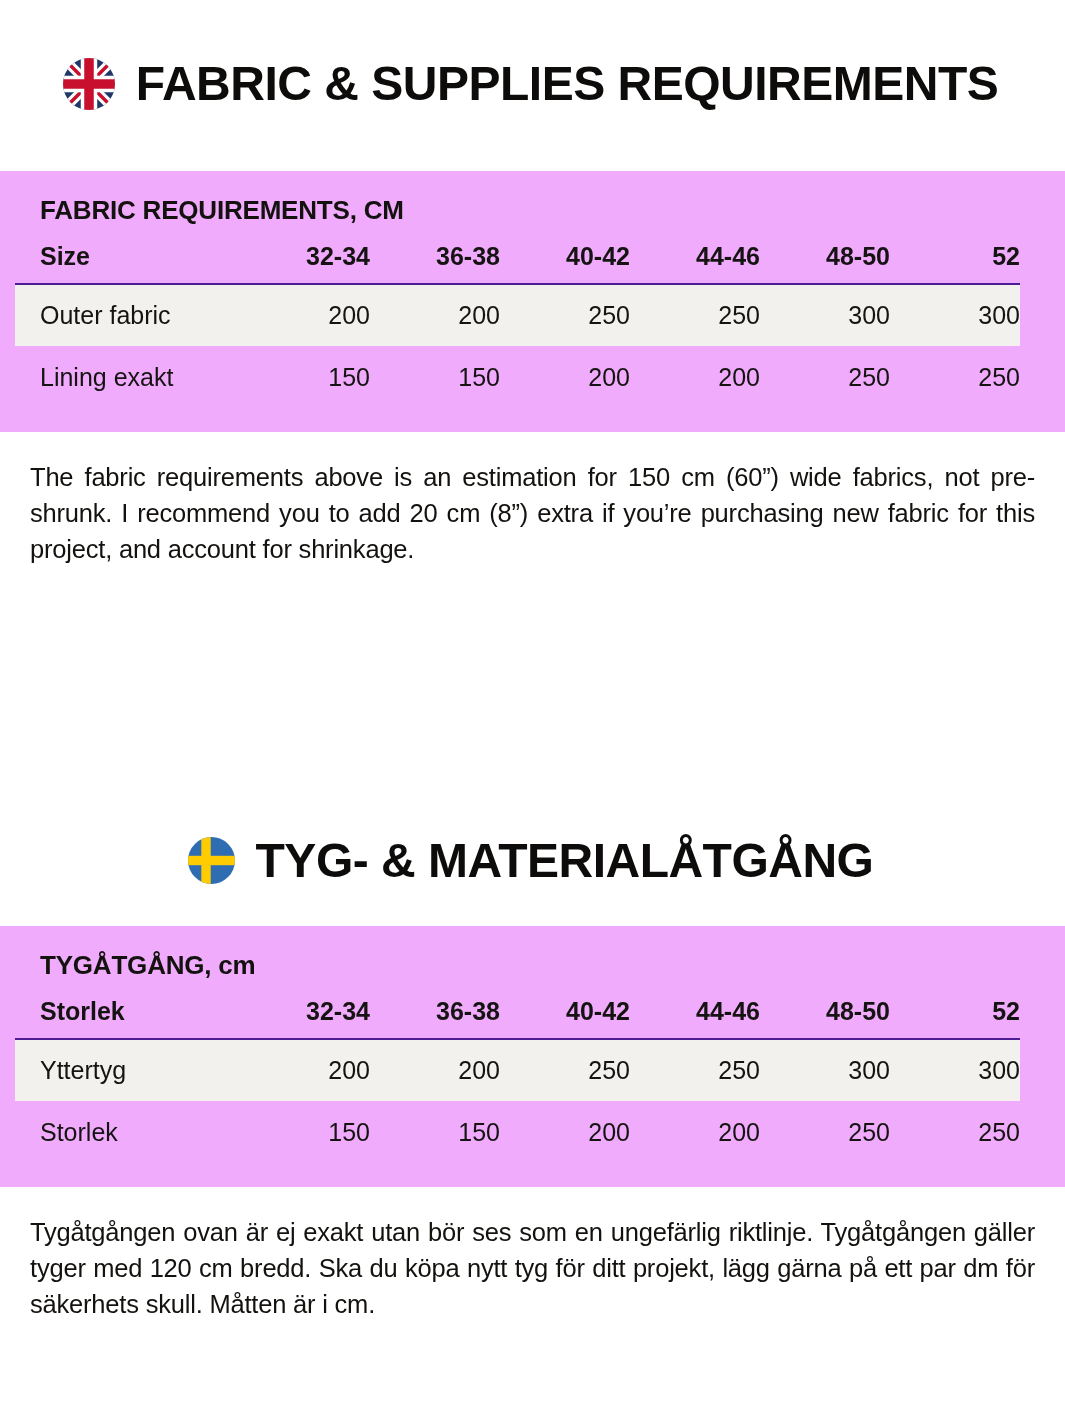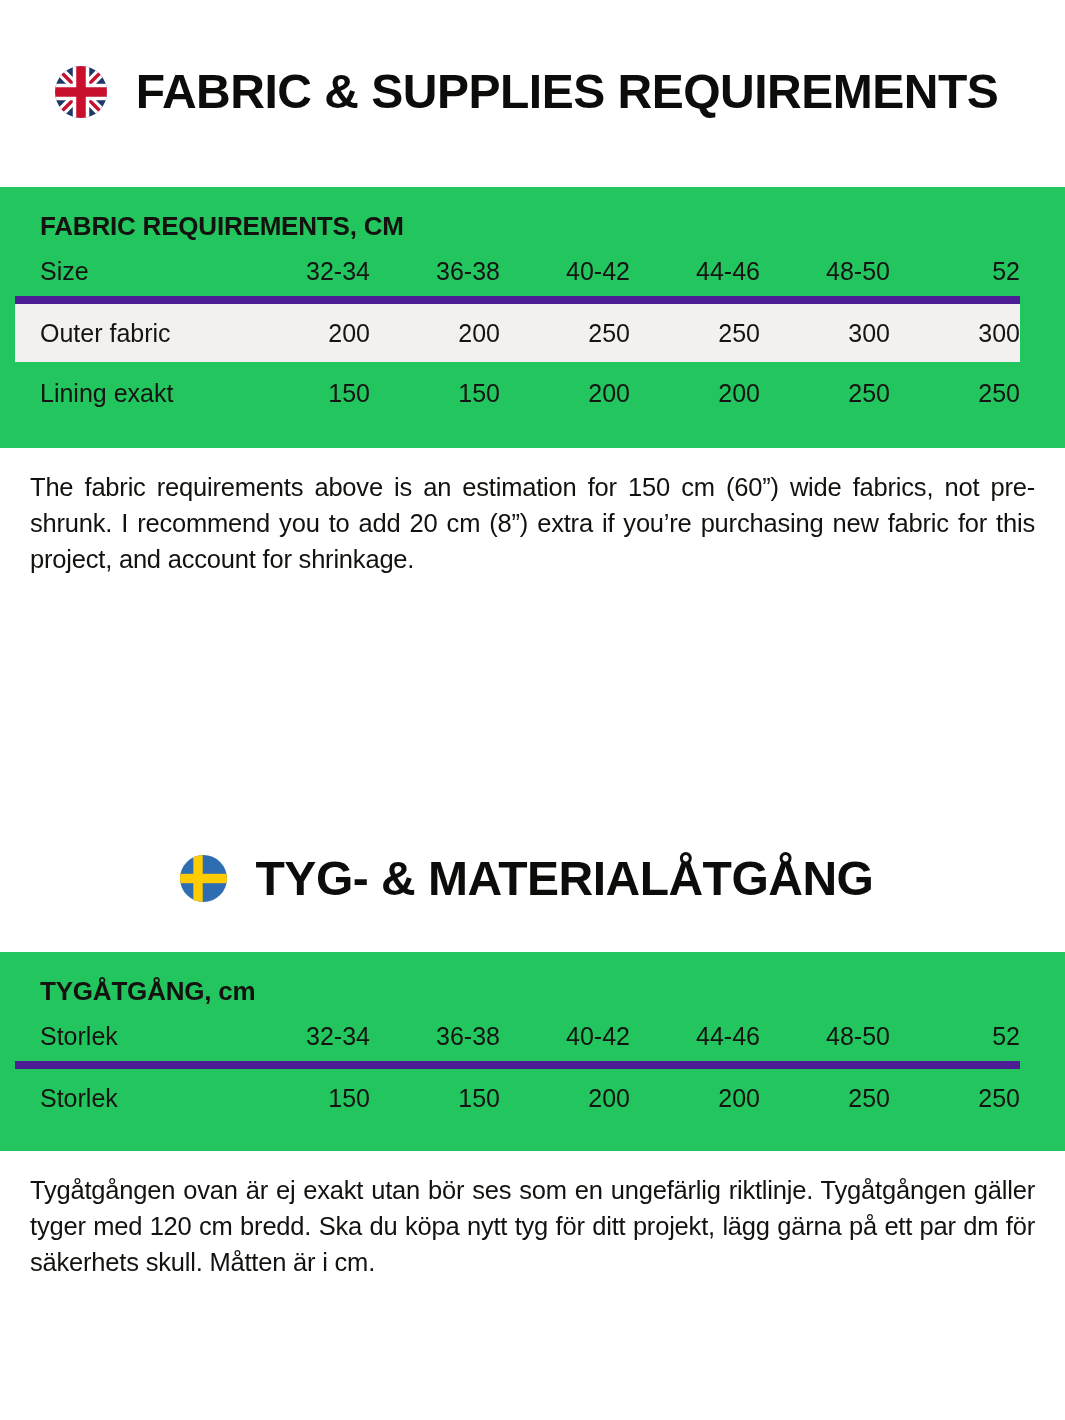--- a/index.html
+++ b/index.html
@@ -17,30 +17,30 @@
   }
   .heading-row {
     display: flex;
     align-items: center;
     justify-content: center;
     gap: 17px;
   }
   .heading-row.en { padding-top: 52px; }
   .heading-row.sv { margin-top: 262px; }
   h1 {
-    margin: 12px;
+    margin: 4px;
     font-size: 48px;
     font-weight: 900;
     letter-spacing: -0.5px;
     color: #0d0c0b;
     white-space: nowrap;
   }
   .flag { flex: 0 0 auto; display: block; }
   .panel {
-    background: #22c55e;
+    background: #f0abfc;
     padding: 24px 0 24px;
     width: 1065px;
   }
   .panel.en { margin-top: 56px; }
   .panel.sv { margin-top: 34px; }
   .panel-title {
     font-weight: bold;
     font-size: 26px;
     letter-spacing: -0.2px;
     padding-left: 40px;
@@ -52,42 +52,42 @@
     width: 1005px;
     margin: 10px 45px 0 15px;
     font-size: 25px;
   }
   table.sizes th, table.sizes td {
     text-align: right;
     font-weight: normal;
     padding: 0;
   }
   table.sizes thead th {
-    font-weight: normal;
-    border-bottom: 8px solid #4c1d95;
+    font-weight: bold;
+    border-bottom: 2px solid #4c1d95;
     height: 48px;
     vertical-align: middle;
     padding-bottom: 6px;
   }
   table.sizes tbody td {
     height: 62px;
     vertical-align: middle;
   }
   table.sizes .lbl {
     text-align: left;
     padding-left: 25px;
     width: 225px;
   }
   tr.stripe { background: #f3f1ee; }
   .note {
     font-size: 25.5px;
     line-height: 36px;
     letter-spacing: -0.2px;
     text-align: justify;
-    margin: 21px 30px 0;
+    margin: 27px 30px 0;
     color: #14120f;
   }
 </style>
 </head>
 <body>
 
 <div class="heading-row en">
   <svg class="flag" width="52" height="52" viewBox="0 0 60 60">
     <defs>
         <clipPath id="uk-clip">
@@ -168,20 +168,29 @@
         <th class="lbl">Storlek</th>
         <th>32-34</th>
         <th>36-38</th>
         <th>40-42</th>
         <th>44-46</th>
         <th>48-50</th>
         <th>52</th>
       </tr>
     </thead>
     <tbody>
+      <tr class="stripe">
+        <td class="lbl">Yttertyg</td>
+        <td>200</td>
+        <td>200</td>
+        <td>250</td>
+        <td>250</td>
+        <td>300</td>
+        <td>300</td>
+      </tr>
       <tr>
         <td class="lbl">Storlek</td>
         <td>150</td>
         <td>150</td>
         <td>200</td>
         <td>200</td>
         <td>250</td>
         <td>250</td>
       </tr>
     </tbody>

